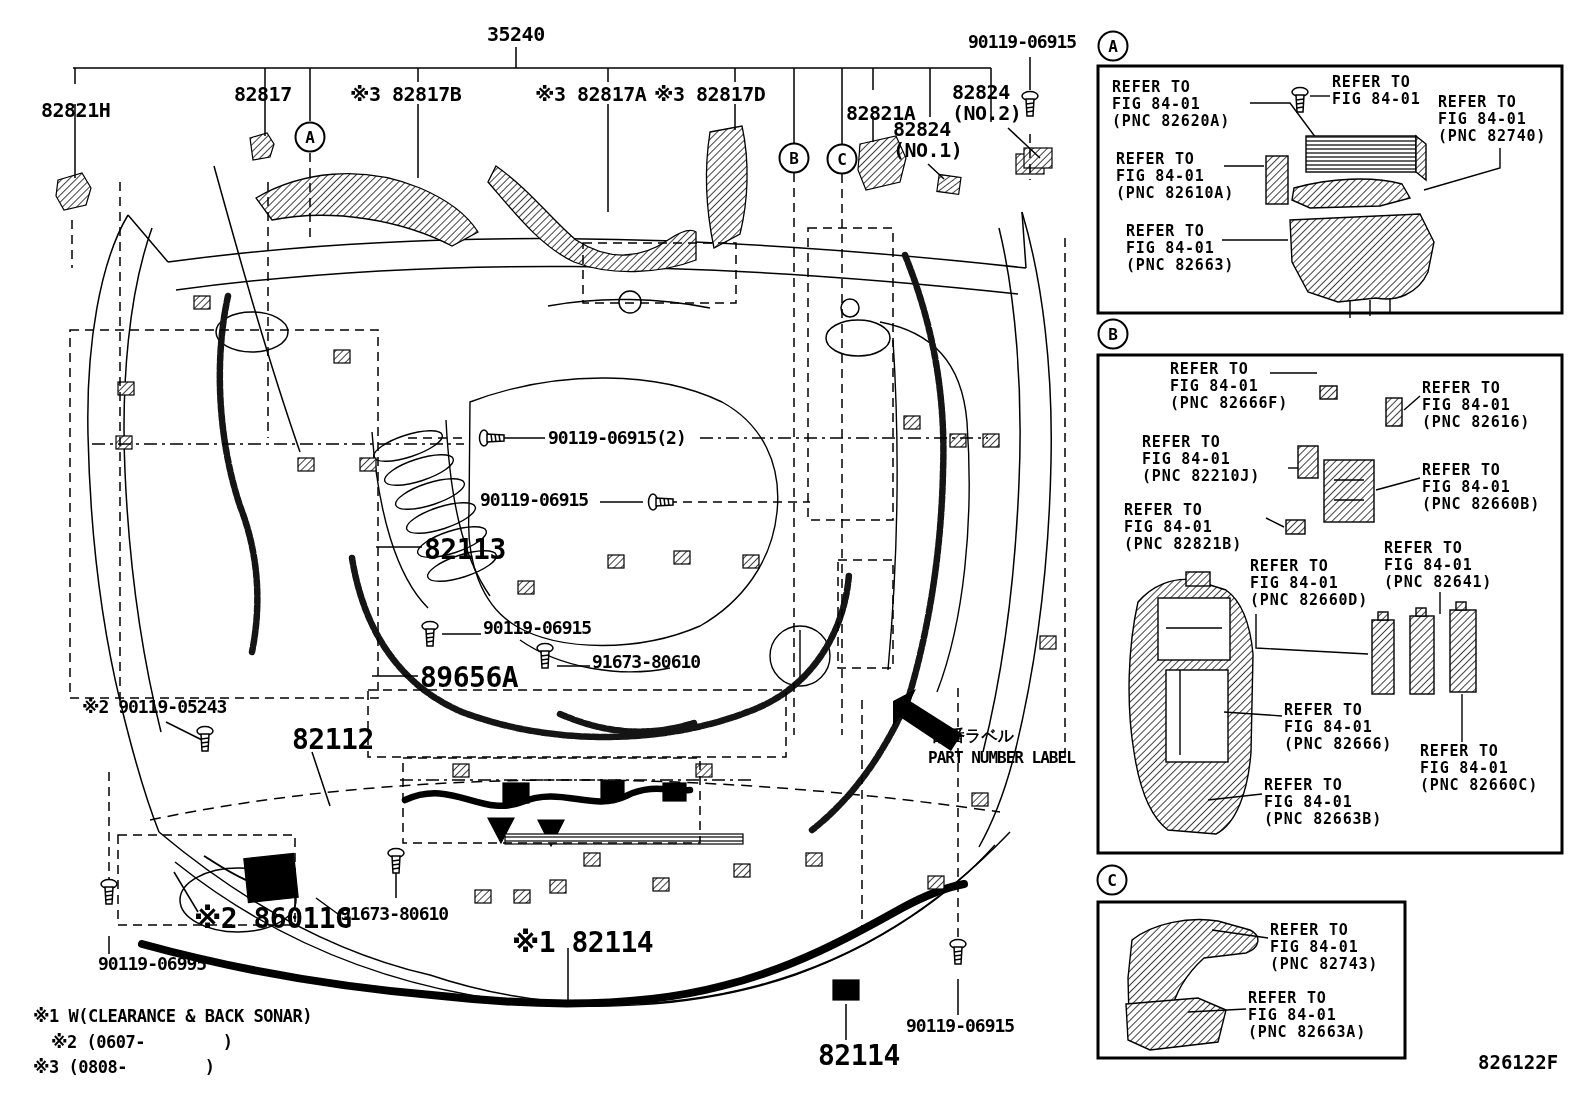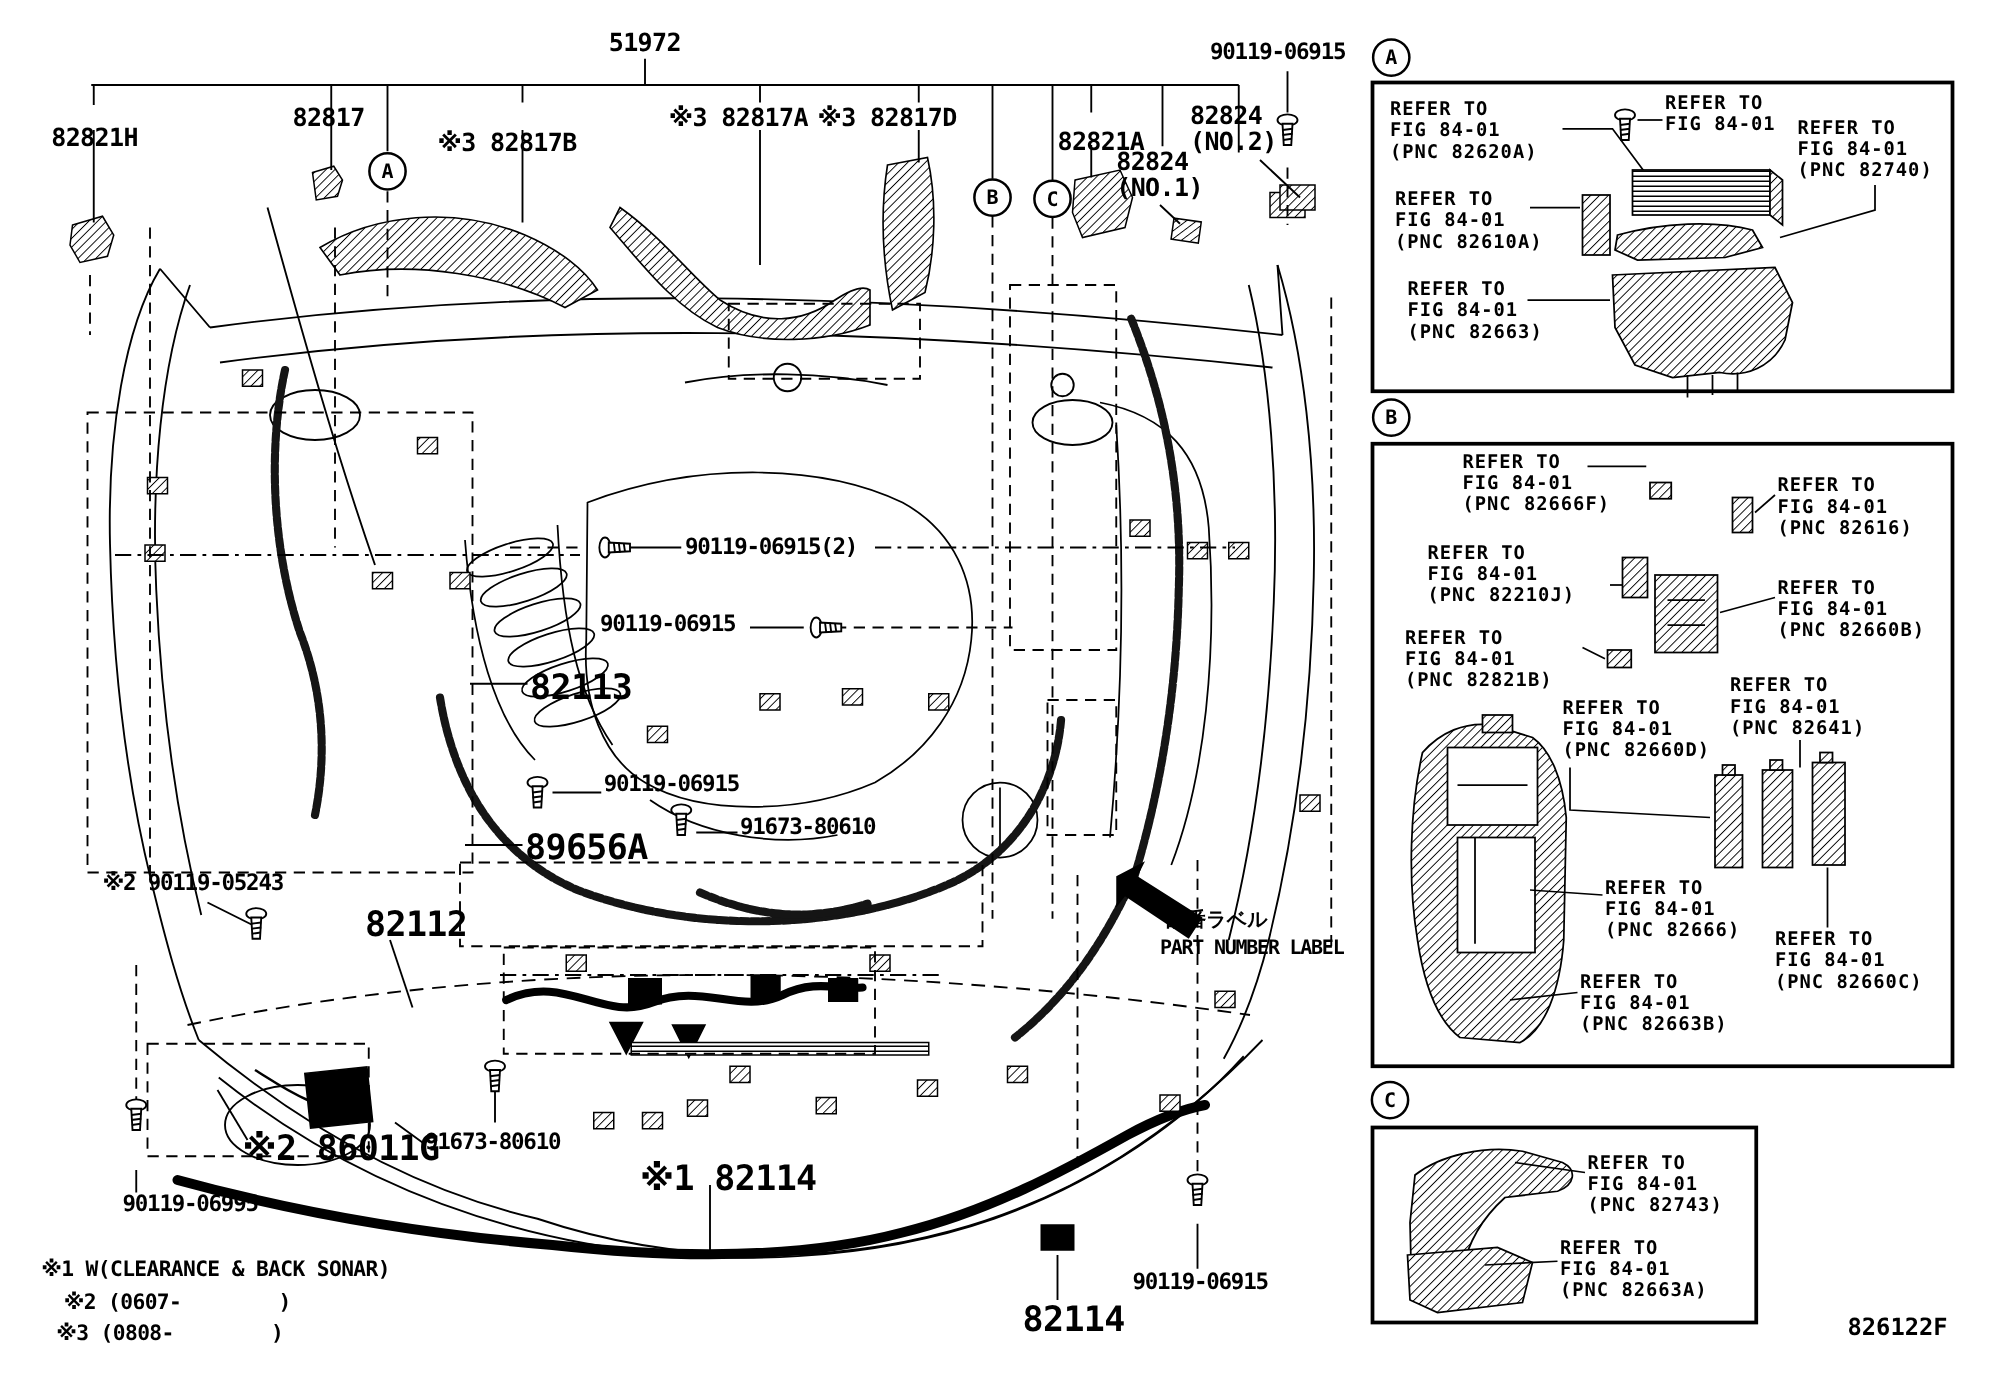--- a/index.html
+++ b/index.html
@@ -248,24 +248,24 @@
     <use href="#boltv" transform="translate(205,733)"></use>
     <use href="#boltv" transform="translate(396,855)"></use>
     <use href="#boltv" transform="translate(109,886)"></use>
     <use href="#boltv" transform="translate(958,946)"></use>
     <use href="#boltv" transform="translate(1030,98)"></use>
     <use href="#boltv" transform="translate(1300,94)"></use>
   </g>
 </svg>
 
 <div id="labels">
-      <div class="lbl s-top" style="left: 487px; top: 24px;">51972</div>
+      <div class="lbl s-top" style="left: 487px; top: 24px;">35240</div>
       <div class="lbl s-top" style="left: 41px; top: 100px;">82821H</div>
       <div class="lbl s-top" style="left: 234px; top: 84px;">82817</div>
-      <div class="lbl s-top" style="left: 350px; top: 84px; margin-top: 20px;">※3 82817B</div>
+      <div class="lbl s-top" style="left: 350px; top: 84px;">※3 82817B</div>
       <div class="lbl s-top" style="left: 535px; top: 84px;">※3 82817A</div>
       <div class="lbl s-top" style="left: 654px; top: 84px;">※3 82817D</div>
       <div class="lbl s-top" style="left: 846px; top: 92px; margin-top: 11px;">82821A</div>
       <div class="lbl s-top" style="left: 952px; top: 82px;">82824
 (NO.2)</div>
       <div class="lbl s-top" style="left: 893px; top: 119px;">82824
 (NO.1)</div>
       <div class="lbl s-md" style="left: 968px; top: 33px;">90119-06915</div>
       <div class="lbl s-md" style="left: 548px; top: 429px;">90119-06915(2)</div>
       <div class="lbl s-md" style="left: 480px; top: 491px;">90119-06915</div>
@@ -276,21 +276,21 @@
       <div class="lbl s-md" style="left: 82px; top: 698px;">※2 90119-05243</div>
       <div class="lbl s-lg" style="left: 292px; top: 725px;">82112</div>
       <div class="lbl s-lg" style="left: 194px; top: 904px;">※2 86011G</div>
       <div class="lbl s-md" style="left: 340px; top: 905px;">91673-80610</div>
       <div class="lbl s-md" style="left: 52px; top: 955px; margin-left: 46px;">90119-06995</div>
       <div class="lbl s-lg" style="left: 512px; top: 928px;">※1 82114</div>
       <div class="lbl s-lg" style="left: 818px; top: 1041px;">82114</div>
       <div class="lbl s-md" style="left: 906px; top: 1017px;">90119-06915</div>
       <div class="note" style="left: 33px; top: 1006px;">※1 W(CLEARANCE &amp; BACK SONAR)</div>
       <div class="note" style="left: 51px; top: 1032px;">※2 (0607-        )</div>
-      <div class="note" style="left: 33px; top: 1057px; margin-left: 12px;">※3 (0808-        )</div>
+      <div class="note" style="left: 33px; top: 1057px;">※3 (0808-        )</div>
       <div class="marker" style="left: 310px; top: 137px;">A</div>
       <div class="marker" style="left: 794px; top: 158px;">B</div>
       <div class="marker" style="left: 842px; top: 159px;">C</div>
       <div class="marker" style="left: 1113px; top: 46px;">A</div>
       <div class="marker" style="left: 1113px; top: 334px;">B</div>
       <div class="marker" style="left: 1112px; top: 880px;">C</div>
       <div class="ref" style="left: 1112px; top: 79px;">REFER TO
 FIG 84-01
 (PNC 82620A)</div>
       <div class="ref" style="left: 1332px; top: 74px;">REFER TO

